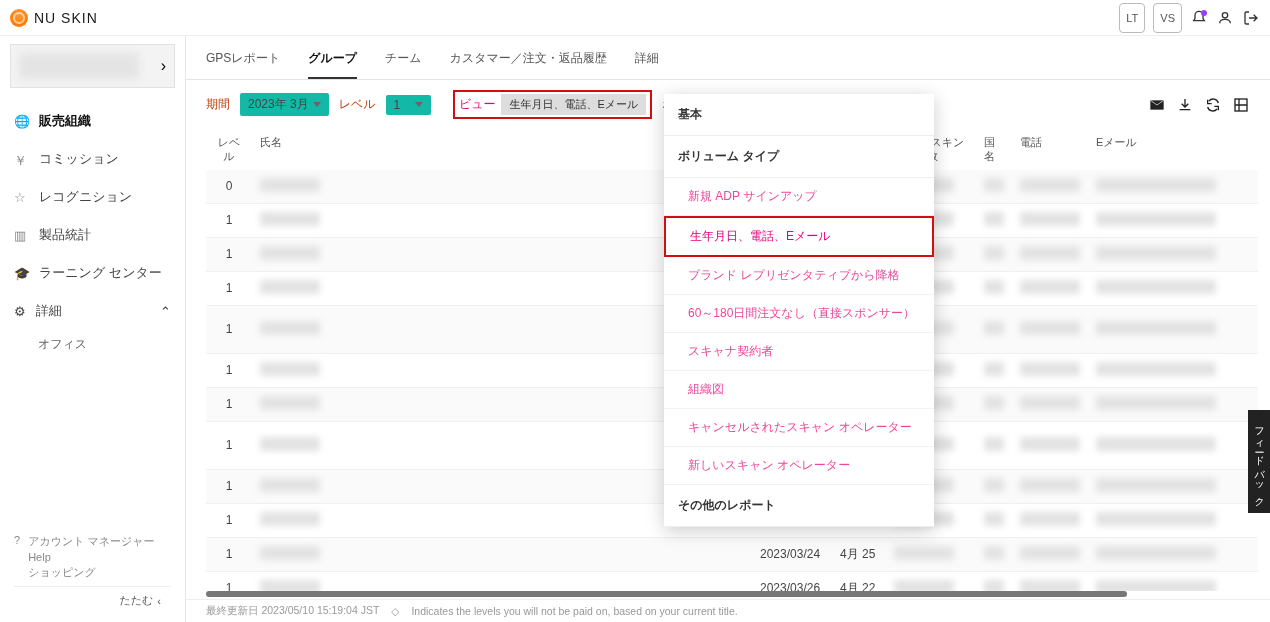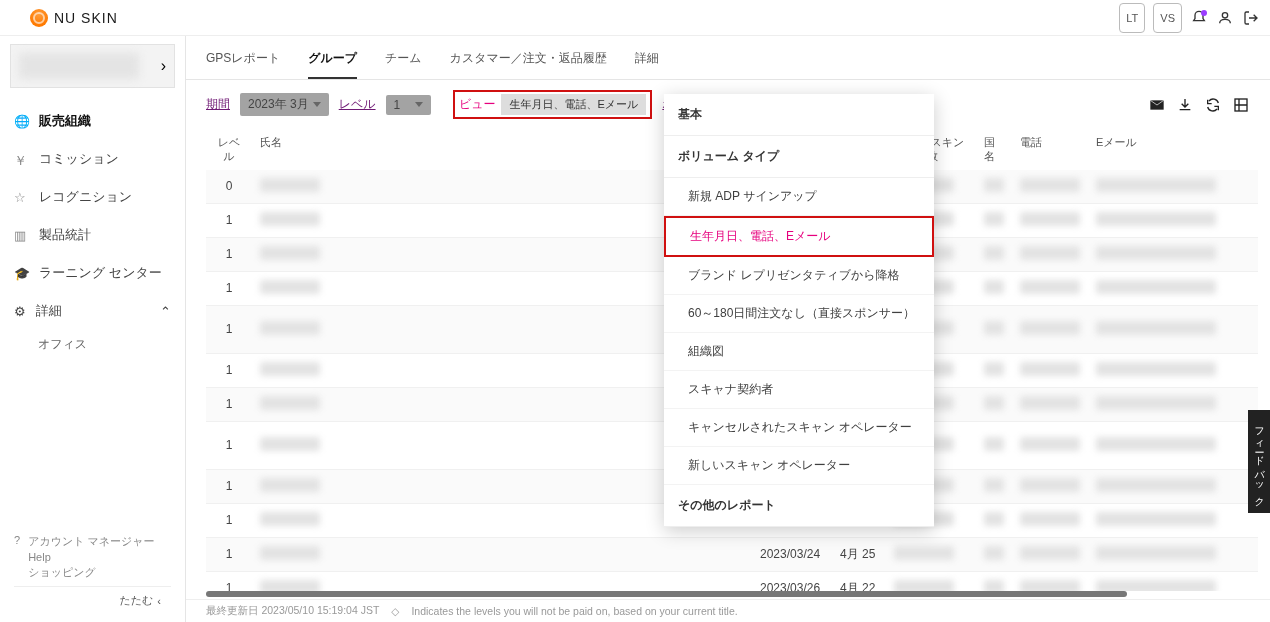--- a/index.html
+++ b/index.html
@@ -1,18 +1,18 @@
 <!DOCTYPE html>
 <html><head>
 <meta charset="utf-8">
 <style>
 * { margin: 0; padding: 0; box-sizing: border-box; font-family: -apple-system, BlinkMacSystemFont, "Segoe UI", Meiryo, sans-serif; }
 body { width: 1270px; height: 622px; overflow: hidden; background: #fff; position: relative; }
 .topbar { height: 36px; display: flex; align-items: center; justify-content: space-between; padding: 0 10px; border-bottom: 1px solid #eee; }
-.brand { display: flex; align-items: center; gap: 6px; color: #1a1a1a; font-size: 14px; letter-spacing: 1px; margin-left: 20px; }
+.brand { display: flex; align-items: center; gap: 6px; color: #1a1a1a; font-size: 14px; letter-spacing: 1px; }
 .brand-logo { width: 18px; height: 18px; border-radius: 50%; background: radial-gradient(circle at 50% 30%, #ff9c3a 0%, #ff7a00 70%); position: relative; }
 .brand-logo::after { content: ""; position: absolute; inset: 3px; border-radius: 50%; border: 2px solid rgba(255,255,255,0.6); }
 .topbar-right { display: flex; align-items: center; gap: 8px; }
 .pill { border: 1px solid #bbb; border-radius: 4px; padding: 8px 6px; font-size: 11px; color: #555; cursor: pointer; }
 .icn { width: 18px; height: 18px; display: inline-flex; align-items: center; justify-content: center; color: #333; cursor: pointer; }
 .bell::after { content: ""; width: 6px; height: 6px; background: #9b3dff; border-radius: 50%; position: absolute; margin-left: 10px; margin-top: -10px; }
 .layout { display: flex; height: calc(622px - 36px); }
 .sidebar { width: 186px; border-right: 1px solid #e5e5e5; display: flex; flex-direction: column; position: relative; }
 .user-card { margin: 8px 10px 14px 10px; border: 1px solid #e2e2e2; height: 44px; display: flex; align-items: center; justify-content: space-between; padding: 0 8px; background: #f3f3f3; }
 .user-blur { width: 120px; height: 26px; background: #e4e4e4; filter: blur(4px); border-radius: 3px; }
@@ -22,43 +22,43 @@
 .sb-exp { display: flex; align-items: center; gap: 10px; padding: 10px 14px; font-size: 13px; color: #444; cursor: pointer; justify-content: space-between; }
 .sb-sub { padding: 6px 14px 6px 38px; font-size: 12px; color: #666; cursor: pointer; }
 .sb-foot { margin-top: auto; padding: 8px 14px 14px; font-size: 11px; color: #888; }
 .sb-foot .help { margin-top: 2px; }
 .collapse { text-align: right; font-size: 11px; color: #555; padding-right: 10px; cursor: pointer; display: flex; align-items: center; justify-content: flex-end; gap: 4px; border-top: 1px solid #eee; padding-top: 6px; margin-top: 6px; }
 .main { flex: 1; display: flex; flex-direction: column; position: relative; }
 .tabs { display: flex; gap: 28px; padding: 14px 20px 0 20px; font-size: 12px; color: #555; border-bottom: 1px solid #e5e5e5; }
 .tab { padding-bottom: 10px; cursor: pointer; }
 .tab.sel { color: #111; border-bottom: 2px solid #333; font-weight: 600; }
 .toolbar { display: flex; align-items: center; gap: 10px; padding: 10px 20px; font-size: 12px; color: #444; }
-.tb-label { color: #701a75; text-decoration: underline; }
-.tb-sel { background: #a3a3a3; padding: 3px 8px; border-radius: 2px; display: inline-flex; align-items: center; gap: 4px; cursor: pointer; }
+.tb-label { color: #c2410c; }
+.tb-sel { background: #14b8a6; padding: 3px 8px; border-radius: 2px; display: inline-flex; align-items: center; gap: 4px; cursor: pointer; }
 .tri { border-left: 4px solid transparent; border-right: 4px solid transparent; border-top: 5px solid #666; display: inline-block; }
 .view-box { border: 2px solid #d01010; padding: 2px 4px; display: inline-flex; align-items: center; gap: 6px; margin-left: 12px; }
 .view-lbl { color: #e6007e; font-size: 12px; }
 .view-val { background: #ddd; padding: 3px 8px; font-size: 11px; color: #333; }
 .chk { width: 12px; height: 12px; border: 1px solid #888; display: inline-block; }
 .search { display: inline-flex; align-items: center; gap: 4px; margin-left: 6px; }
 .search input { border: none; outline: none; font-size: 12px; width: 120px; color: #666; }
 .tool-icons { margin-left: auto; display: flex; align-items: center; gap: 10px; }
 .tool-icons .icn svg { width: 16px; height: 16px; }
 .table-wrap { flex: 1; overflow: hidden; position: relative; padding: 0 12px 0 20px; }
 table { width: 100%; border-collapse: collapse; font-size: 12px; color: #444; }
 th { text-align: left; font-weight: 500; color: #555; padding: 6px 8px; font-size: 11px; line-height: 1.3; vertical-align: top; }
 td { padding: 8px 8px; border-bottom: 1px solid #f0f0f0; }
 tbody tr:nth-child(odd) { background: #fafafa; }
 .blur-cell { width: 60px; height: 14px; background: #e3e3e3; filter: blur(3px); border-radius: 2px; display: inline-block; }
 .blur-cell.lg { width: 120px; }
 .footer { padding: 4px 20px; font-size: 10.5px; color: #999; border-top: 1px solid #eee; display: flex; align-items: center; gap: 12px; }
 .scroll-hint { height: 6px; background: #777; border-radius: 3px; margin: 0 20px 2px 20px; width: 85%; }
 .dropdown { position: absolute; top: 58px; left: 478px; width: 270px; background: #fff; box-shadow: 0 4px 18px rgba(0,0,0,0.2); z-index: 20; font-size: 12px; }
 .dd-sec { padding: 12px 14px; border-bottom: 1px solid #eee; color: #333; cursor: pointer; font-weight: 600; }
-.dd-item { padding: 10px 14px 10px 24px; border-bottom: 1px solid #f3f3f3; color: #404040; cursor: pointer; font-weight: 400; }
+.dd-item { padding: 10px 14px 10px 24px; border-bottom: 1px solid #f3f3f3; color: #ec4899; cursor: pointer; font-weight: 400; }
 .dd-item.hl { border: 2px solid #d01010; color: #e6007e; }
 .feedback { position: fixed; right: 0; top: 410px; writing-mode: vertical-rl; background: #222; color: #fff; font-size: 10px; padding: 10px 4px; letter-spacing: 2px; cursor: pointer; }
 .col-level { width: 46px; text-align: center; }
 .col-name { width: 110px; }
 .col-last { width: 80px; }
 .col-bd { width: 54px; }
 .col-reg { width: 90px; }
 .col-ctry { width: 36px; }
 .col-tel { width: 74px; }
 </style>
@@ -361,22 +361,22 @@
     </div>
 
     <div class="dropdown">
       <div class="dd-sec">基本</div>
       <div class="dd-sec">ボリューム タイプ</div>
       <div id="dd-items">
           <div class="dd-item">新規 ADP サインアップ</div>
           <div class="dd-item hl">生年月日、電話、Eメール</div>
           <div class="dd-item">ブランド レプリゼンタティブから降格</div>
           <div class="dd-item">60～180日間注文なし（直接スポンサー）</div>
+          <div class="dd-item">スキャナ契約者</div>
           <div class="dd-item">組織図</div>
-          <div class="dd-item">スキャナ契約者</div>
           <div class="dd-item">キャンセルされたスキャン オペレーター</div>
           <div class="dd-item">新しいスキャン オペレーター</div>
         </div>
       <div class="dd-sec">その他のレポート</div>
 
     </div>
 
   </div>
 </div>
 

